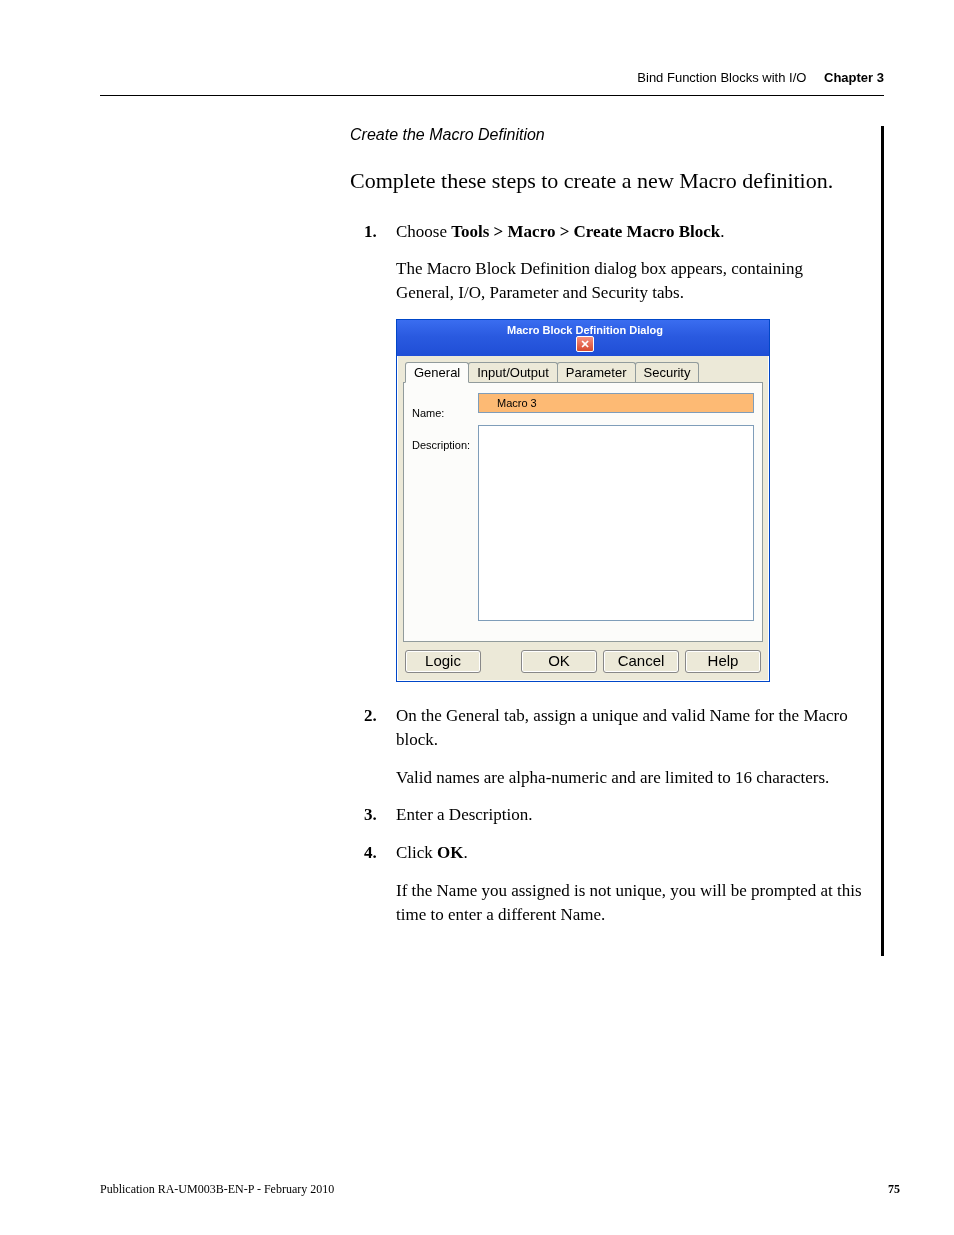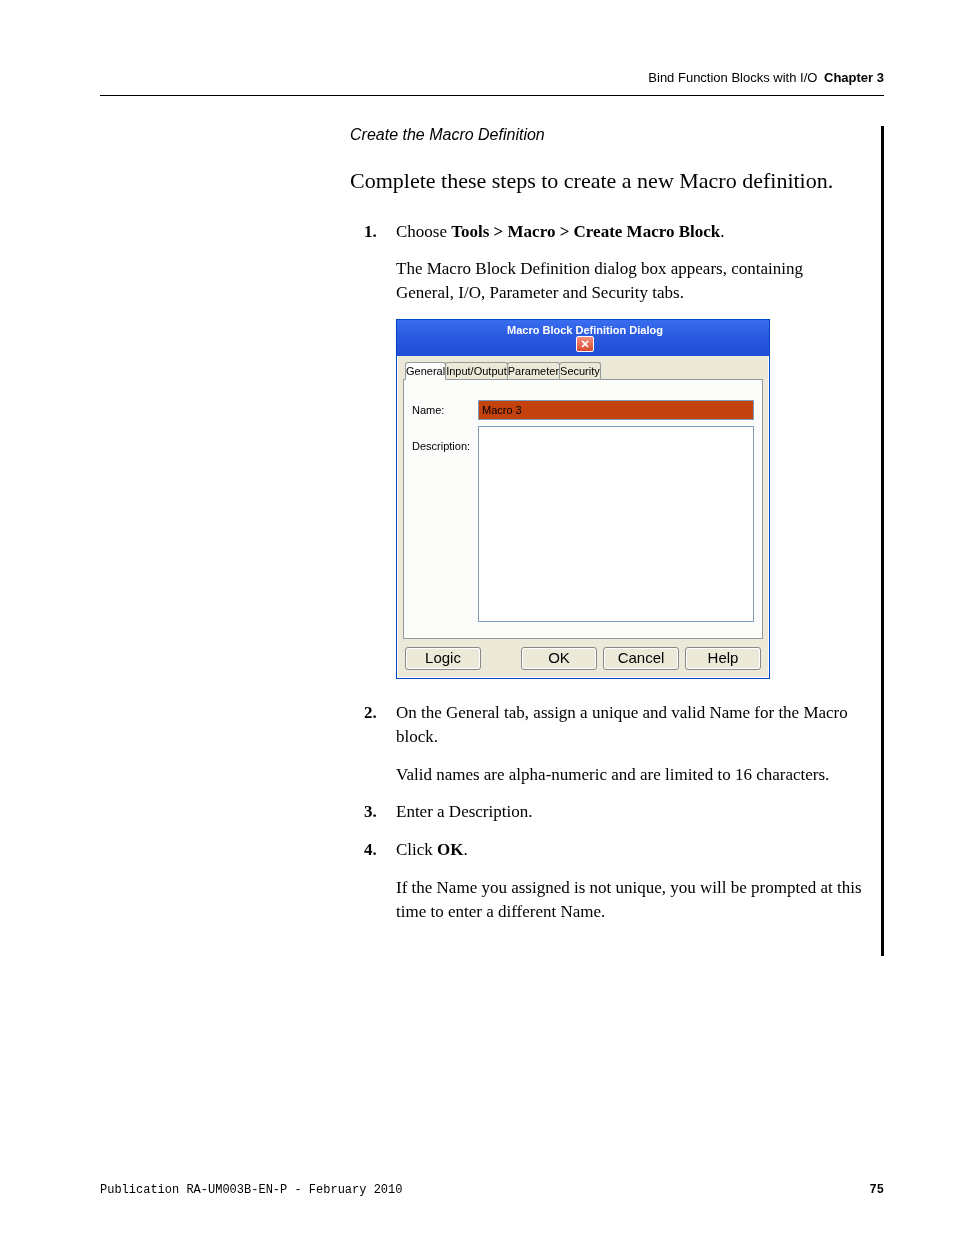--- a/index.html
+++ b/index.html
@@ -17,21 +17,21 @@
     box-sizing: border-box;
     height: 100%;
     position: relative;
   }
   .header {
     text-align: right;
     font-family: Arial, Helvetica, sans-serif;
     font-size: 13px;
     margin-bottom: 10px;
   }
-  .header .chapter-label { font-weight: bold; margin-left: 3px; }
+  .header .chapter-label { font-weight: bold; margin-left: 14px; }
   .hr {
     border-top: 1px solid #000;
     margin: 4px 0 30px 0;
   }
   .content {
     margin-left: 250px;
     border-right: 3px solid #000;
     padding-right: 18px;
     min-height: 830px;
   }
@@ -103,29 +103,29 @@
   .dialog-body {
     padding: 6px 6px 4px 6px;
   }
   .tabs {
     display:flex;
     gap:0;
     border-bottom:1px solid #919b9c;
     padding-left:2px;
   }
   .tab {
-    padding: 2px 0;
+    padding: 2px 8px;
     border:1px solid #919b9c;
     border-bottom:none;
     background:#ece9d8;
     margin-right:-1px;
     border-top-left-radius:3px;
     border-top-right-radius:3px;
     position:relative;
-    font-size: 11px;
+    font-size: 13px;
   }
   .tab.active {
     background:#fcfcfa;
     border-bottom:1px solid #fcfcfa;
     margin-bottom:-1px;
     z-index:2;
   }
   .tab-panel {
     background:#fcfcfa;
     border:1px solid #919b9c;
@@ -142,23 +142,22 @@
     padding-right:6px;
     padding-top:2px;
     margin-top:12px;
   }
   .form-row input[type=text] {
     flex:1;
     font-family: Tahoma, Arial, sans-serif;
     font-size:11px;
     height:16px;
     border:1px solid #7f9db9;
-    padding: 1px 3px;
-    background:#c2410c;
-    margin-top:10px;
+    padding: 1px 18px;
+    background:#fdba74;
   }
   .form-row textarea {
     flex:1;
     font-family: Tahoma, Arial, sans-serif;
     font-size:11px;
     height:190px;
     border:1px solid #7f9db9;
     background:#fff;
     resize:none;
   }
@@ -178,25 +177,25 @@
     border:1px solid #888;
     border-radius:3px;
     box-shadow: inset 0 0 0 1px #fff;
     text-align:center;
     line-height:19px;
     padding:0 6px;
   }
   .win-btn.logic { margin-right:auto; }
   .footer {
     position:absolute;
-    left:100px; right:70px;
+    left:100px; right:54px;
     bottom: 38px;
     display:flex;
     justify-content:space-between;
-    font-family: Liberation Mono, monospace;
+    font-family: Liberation Serif, serif;
     font-size: 12px;
   }
   .footer .pagenum { font-weight:bold; }
 </style>
 </head>
 <body>
 
 <div class="page">
 
   <div class="header">

